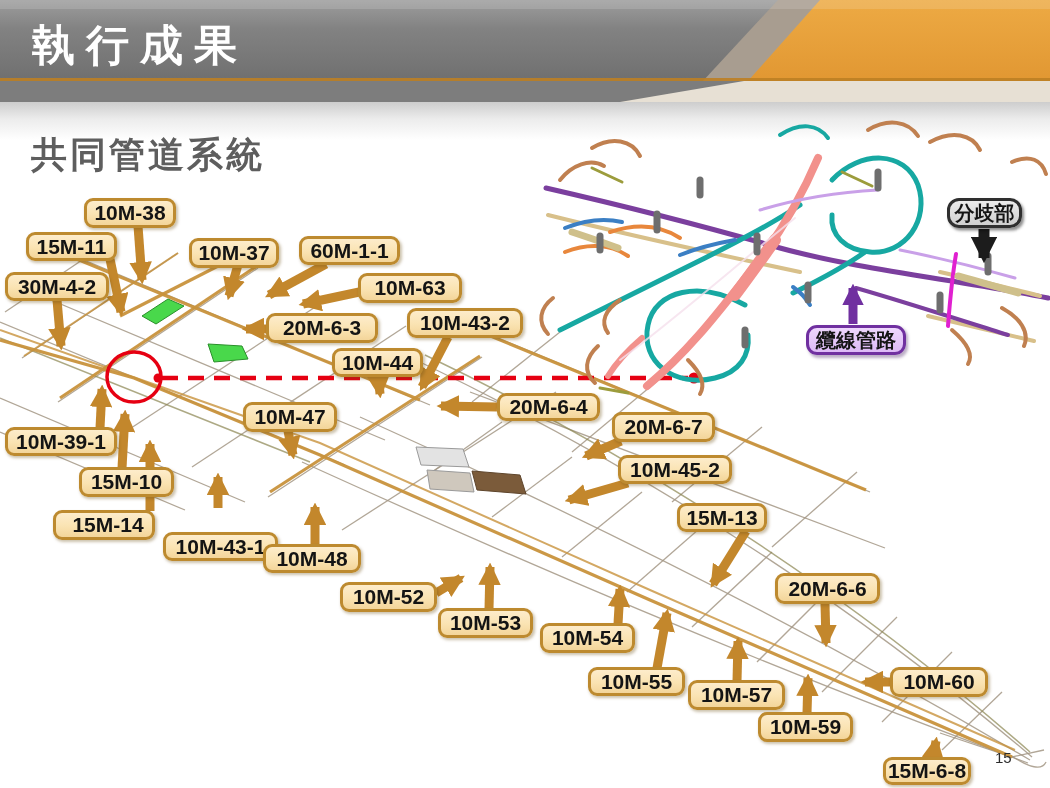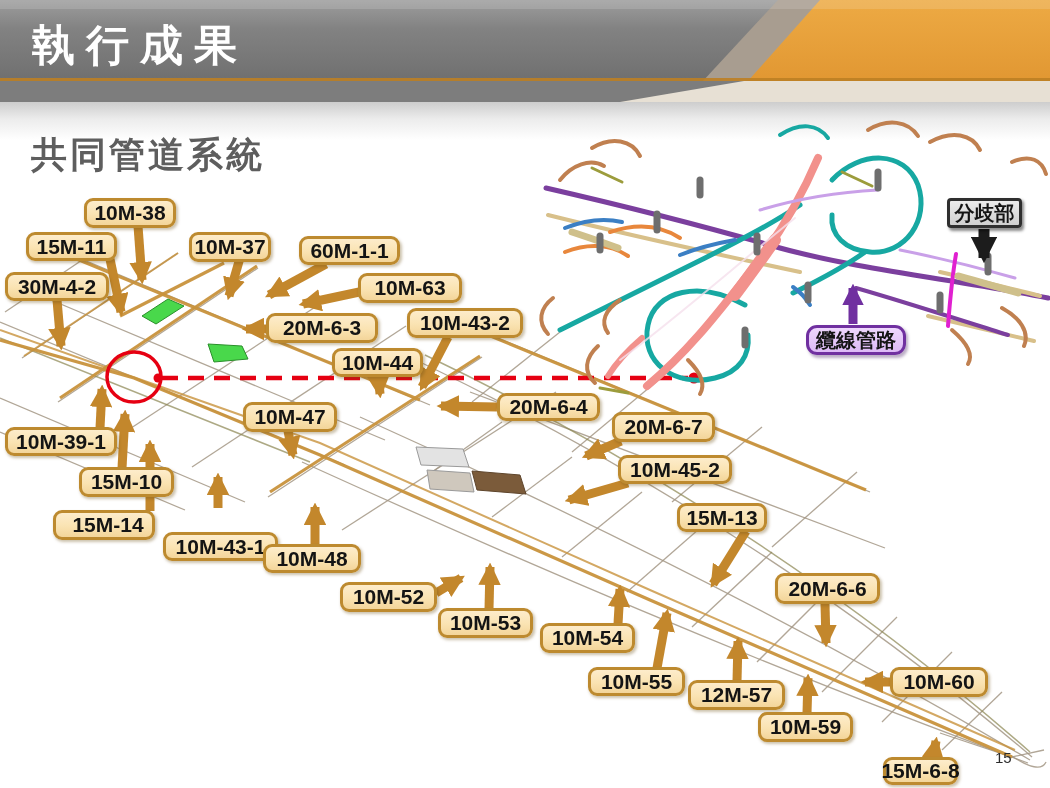--- a/index.html
+++ b/index.html
@@ -34,21 +34,21 @@
   
   .arrow-gold{stroke:#c3872c;stroke-width:9;fill:none;}
   .arrow-black{stroke:#1c1c1c;stroke-width:11;fill:none;}
   .arrow-purple{stroke:#7030a0;stroke-width:9;fill:none;}
   
   .callout{position:absolute;box-sizing:border-box;display:flex;align-items:center;justify-content:center;
        background:linear-gradient(180deg,#fdeccb 0%,#fae3b2 55%,#f3d59a 100%);
        border:3px solid #bd8a2f;border-radius:9px;font-size:21px;font-weight:600;color:#141414;
        box-shadow:1.5px 2px 3px rgba(110,80,20,.35);white-space:nowrap;}
   .callout.gray{background:linear-gradient(180deg,#ececec,#cfcfcf);border-color:#2f2f2f;
-       border-radius:4px;font-size:20px;font-weight:bold;box-shadow:2px 2.5px 3px rgba(0,0,0,.45);}
+       border-radius:12px;font-size:20px;font-weight:bold;box-shadow:2px 2.5px 3px rgba(0,0,0,.45);}
   .callout.purple{background:linear-gradient(180deg,#eed7fd,#ddbaf6);border-color:#7030a0;
        border-radius:11px;font-size:20px;font-weight:bold;box-shadow:2px 2.5px 3px rgba(60,20,90,.35);}
   .pagenum{position:absolute;left:995px;top:749px;font-size:15px;color:#2c2c2c;}
 </style>
 </head>
 <body>
 
 <div class="slide">
 
   <div class="hdr"></div>
@@ -222,43 +222,43 @@
         <line x1="933" y1="758" x2="936" y2="741" class="arrow-gold" marker-end="url(#ah-gold)"></line>
         <line x1="984" y1="229" x2="984" y2="258" class="arrow-black" marker-end="url(#ah-black)"></line>
         <line x1="853" y1="324" x2="853" y2="288" class="arrow-purple" marker-end="url(#ah-purple)"></line>
       </g>
   </svg>
 
   <div id="callout-layer">
       <div class="callout" style="left: 84px; top: 198px; width: 92px; height: 30px;">10M-38</div>
       <div class="callout" style="left: 26px; top: 232px; width: 91px; height: 29px;">15M-11</div>
       <div class="callout" style="left: 5px; top: 272px; width: 104px; height: 29px;">30M-4-2</div>
-      <div class="callout" style="left: 189px; top: 232px; width: 82px; height: 30px;">10M-37</div>
+      <div class="callout" style="left: 189px; top: 238px; width: 90px; height: 30px;">10M-37</div>
       <div class="callout" style="left: 299px; top: 236px; width: 101px; height: 29px;">60M-1-1</div>
       <div class="callout" style="left: 358px; top: 273px; width: 104px; height: 30px;">10M-63</div>
       <div class="callout" style="left: 266px; top: 313px; width: 112px; height: 30px;">20M-6-3</div>
       <div class="callout" style="left: 407px; top: 308px; width: 116px; height: 30px;">10M-43-2</div>
       <div class="callout" style="left: 332px; top: 348px; width: 91px; height: 29px;">10M-44</div>
       <div class="callout" style="left: 243px; top: 402px; width: 94px; height: 30px;">10M-47</div>
       <div class="callout" style="left: 497px; top: 393px; width: 103px; height: 28px;">20M-6-4</div>
       <div class="callout" style="left: 5px; top: 427px; width: 112px; height: 29px;">10M-39-1</div>
       <div class="callout" style="left: 33px; top: 467px; width: 95px; height: 30px; margin-left: 46px;">15M-10</div>
       <div class="callout" style="left: 612px; top: 412px; width: 103px; height: 30px;">20M-6-7</div>
       <div class="callout" style="left: 618px; top: 455px; width: 114px; height: 29px;">10M-45-2</div>
       <div class="callout" style="left: 53px; top: 510px; width: 102px; height: 30px; padding-left: 8px;">15M-14</div>
       <div class="callout" style="left: 163px; top: 507px; width: 115px; height: 29px; margin-top: 25px;">10M-43-1</div>
       <div class="callout" style="left: 677px; top: 503px; width: 90px; height: 29px;">15M-13</div>
       <div class="callout" style="left: 263px; top: 544px; width: 98px; height: 29px;">10M-48</div>
       <div class="callout" style="left: 340px; top: 582px; width: 97px; height: 30px;">10M-52</div>
       <div class="callout" style="left: 438px; top: 608px; width: 95px; height: 30px;">10M-53</div>
       <div class="callout" style="left: 540px; top: 623px; width: 95px; height: 30px;">10M-54</div>
       <div class="callout" style="left: 588px; top: 667px; width: 97px; height: 29px;">10M-55</div>
       <div class="callout" style="left: 775px; top: 573px; width: 105px; height: 31px;">20M-6-6</div>
-      <div class="callout" style="left: 688px; top: 680px; width: 97px; height: 30px;">12M-57</div>
+      <div class="callout" style="left: 688px; top: 680px; width: 97px; height: 30px;">10M-57</div>
       <div class="callout" style="left: 758px; top: 712px; width: 95px; height: 30px;">10M-59</div>
       <div class="callout" style="left: 890px; top: 667px; width: 98px; height: 30px;">10M-60</div>
-      <div class="callout" style="left: 883px; top: 757px; width: 75px; height: 28px;">15M-6-8</div>
+      <div class="callout" style="left: 883px; top: 757px; width: 88px; height: 28px;">15M-6-8</div>
       <div class="callout gray" style="left: 947px; top: 198px; width: 75px; height: 30px;">分歧部</div>
       <div class="callout purple" style="left: 806px; top: 325px; width: 100px; height: 30px;">纜線管路</div>
     </div>
 
   <div class="pagenum">15</div>
 </div>
 
 </body></html>

